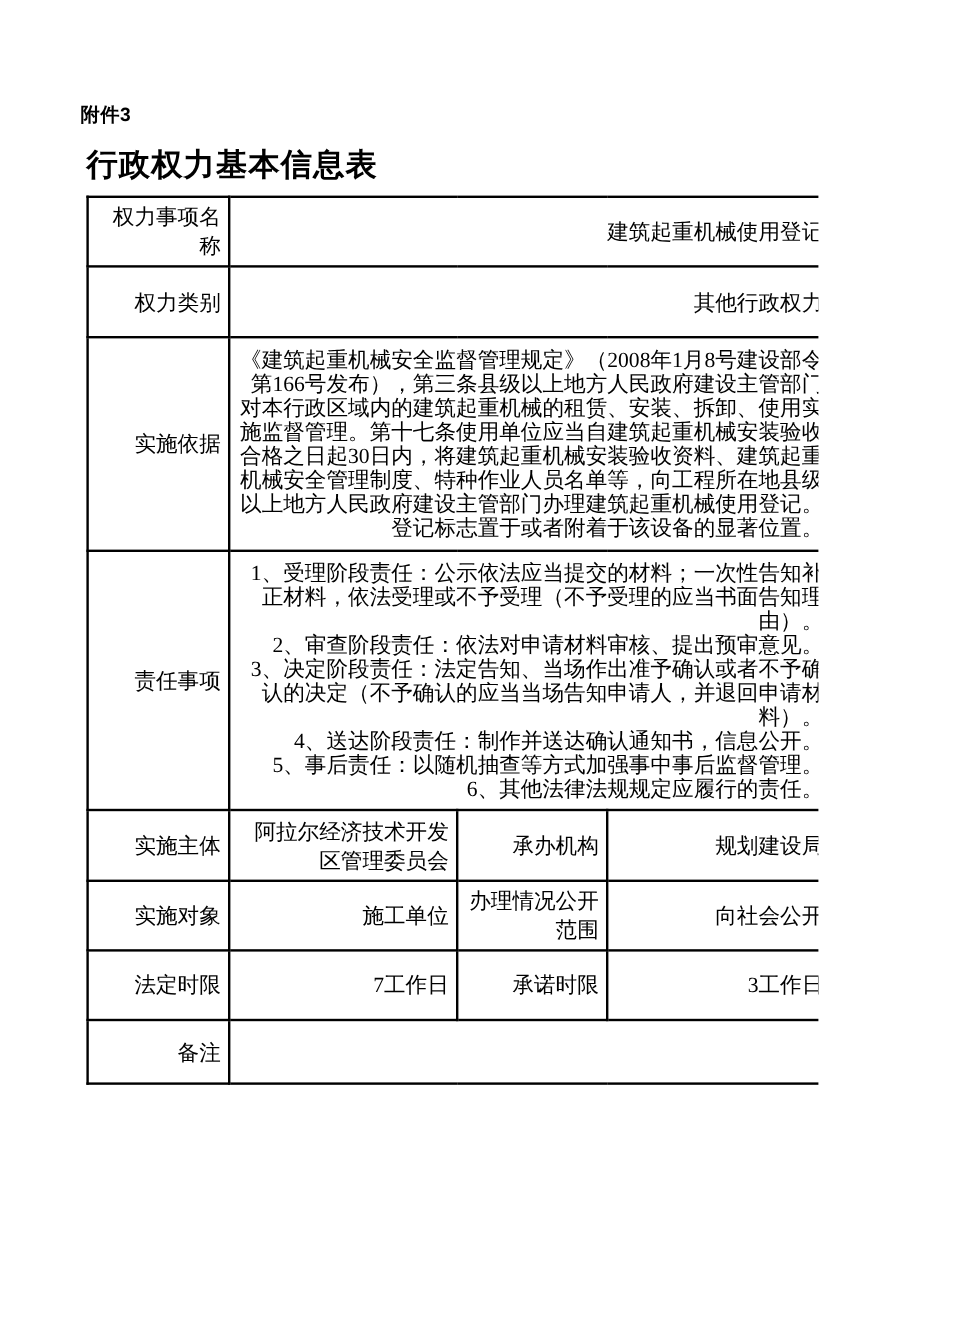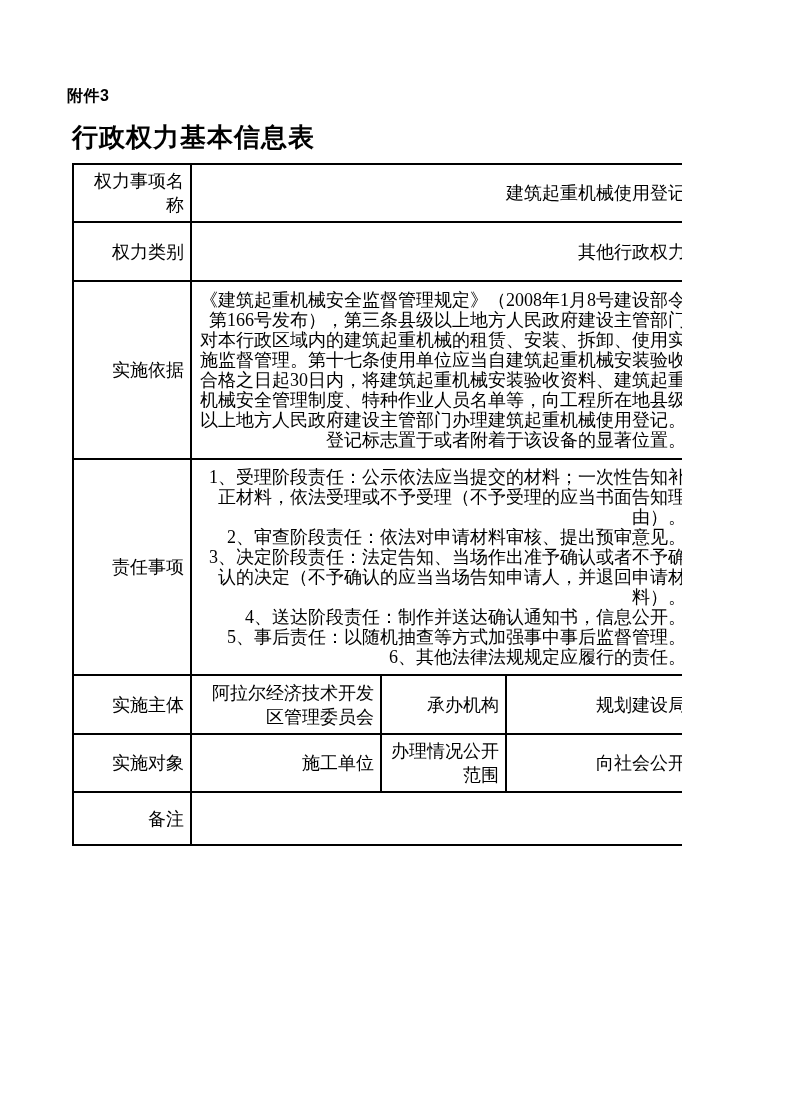--- a/index.html
+++ b/index.html
@@ -127,20 +127,26 @@
     </tr>
 
     <tr>
       <td class="h54">实施对象</td>
       <td class="h54">施工单位</td>
       <td class="h54">办理情况公开范围</td>
       <td class="h54">向社会公开</td>
     </tr>
 
 
+    <tr>
+      <td class="h54">法定时限</td>
+      <td class="h54">7工作日</td>
+      <td class="h54">承诺时限</td>
+      <td class="h54">3工作日</td>
+    </tr>
 
 
     <tr>
       <td class="h49">备注</td>
       <td class="h49" colspan="3"></td>
     </tr>
   </tbody>
     </table>
 
 </div>

